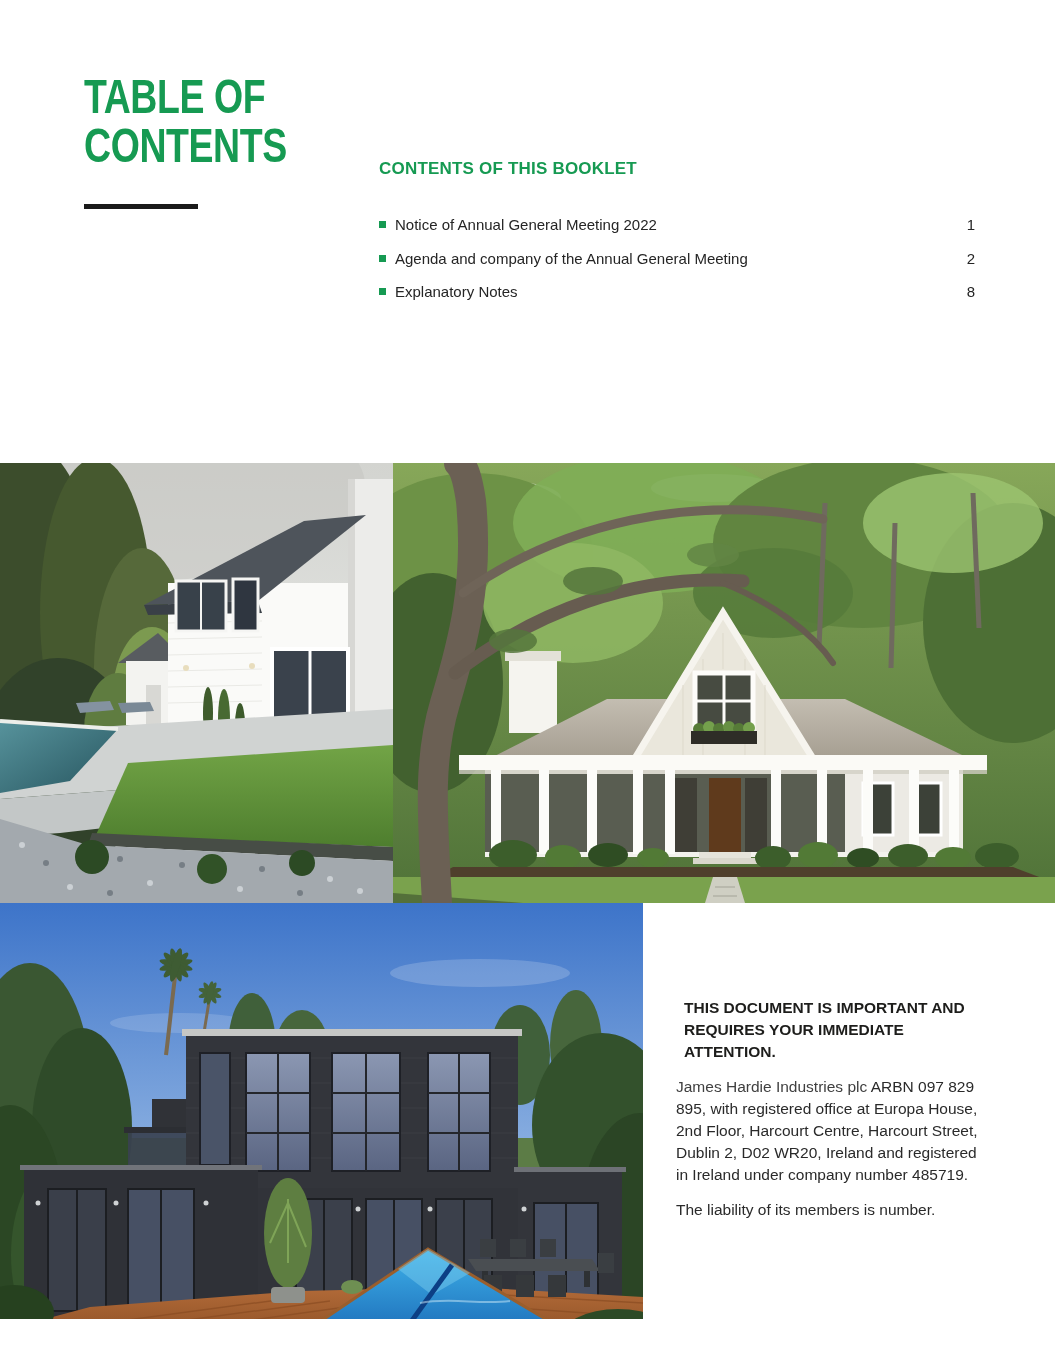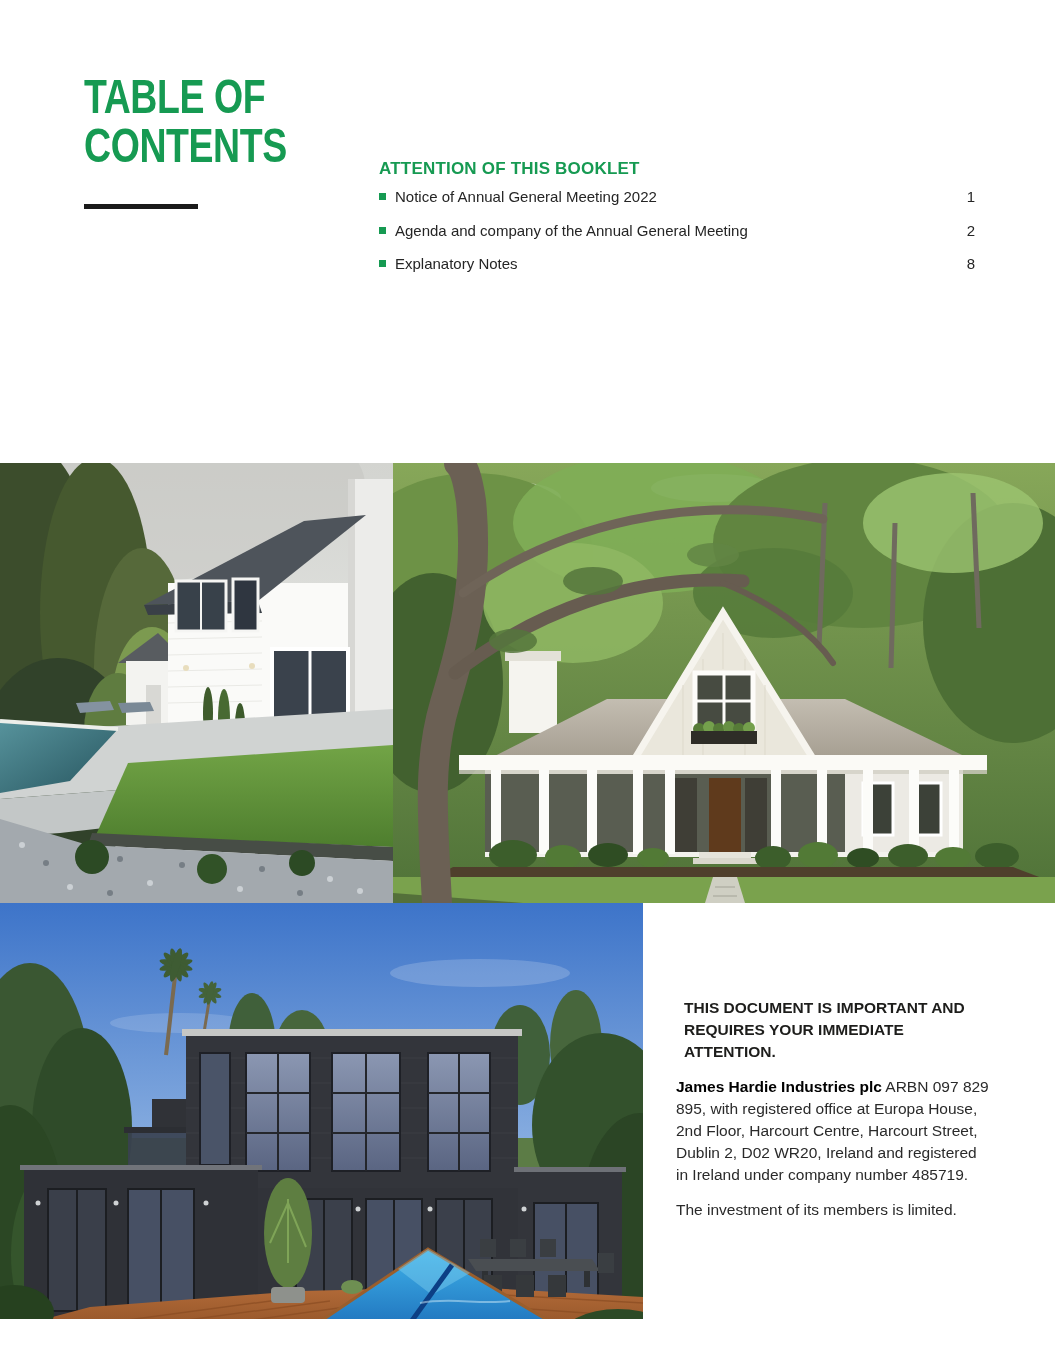--- a/index.html
+++ b/index.html
@@ -24,21 +24,21 @@
   .title-rule{
     position:absolute;left:84px;top:204px;
     width:114px;height:5px;background:#1a1a1a;
   }
   
   .toc-heading{
     position:absolute;left:379px;top:159px;margin:0;
     color:#169a52;font-size:17px;font-weight:bold;letter-spacing:0.2px;
   }
   .toc-list{
-    position:absolute;left:379px;top:180px;width:596px;
+    position:absolute;left:379px;top:208px;width:596px;
   }
   .toc-row{
     display:flex;align-items:center;
     height:33.6px;
     font-size:15px;color:#252525;
   }
   .bullet{
     width:7px;height:7px;background:#169a52;
     margin-right:9px;flex:0 0 auto;
   }
@@ -53,34 +53,34 @@
   
   .notice{
     position:absolute;left:676px;top:989px;width:330px;
     font-size:15.5px;line-height:22px;color:#2a2a2a;
   }
   .notice h3{
     margin:8px;font-size:15.5px;line-height:22px;font-weight:bold;color:#1d1d1b;
     white-space:pre-line;
   }
   .notice p{margin:13px 0 0 0;white-space:pre-line;}
-  .notice strong{font-weight:bold;color:#000000;}
+  .notice strong{font-weight:normal;color:#404040;}
 </style>
 </head>
 <body>
 
 <div class="page">
 
   <h1 class="doc-title">
     <span class="t-line">TABLE OF</span>
     <span class="t-line">CONTENTS</span>
   </h1>
   <div class="title-rule"></div>
 
-  <h2 class="toc-heading">ATTENTION OF THIS BOOKLET</h2>
+  <h2 class="toc-heading">CONTENTS OF THIS BOOKLET</h2>
   <div class="toc-list">
     <div class="toc-row">
       <span class="bullet"></span>
       <span class="toc-label">Notice of Annual General Meeting 2022</span>
       <span class="toc-page">1</span>
     </div>
     <div class="toc-row">
       <span class="bullet"></span>
       <span class="toc-label">Agenda and company of the Annual General Meeting</span>
       <span class="toc-page">2</span>
@@ -468,16 +468,16 @@
   </figure>
 
   <aside class="notice">
     <h3>THIS DOCUMENT IS IMPORTANT AND
 REQUIRES YOUR IMMEDIATE ATTENTION.</h3>
     <p><strong>James Hardie Industries plc</strong><span> ARBN 097 829
 895, with registered office at Europa House,
 2nd Floor, Harcourt Centre, Harcourt Street,
 Dublin 2, D02 WR20, Ireland and registered
 in Ireland under company number 485719.</span></p>
-    <p>The investment of its members is limited.</p>
+    <p>The liability of its members is number.</p>
   </aside>
 
 </div>
 
 </body></html>

